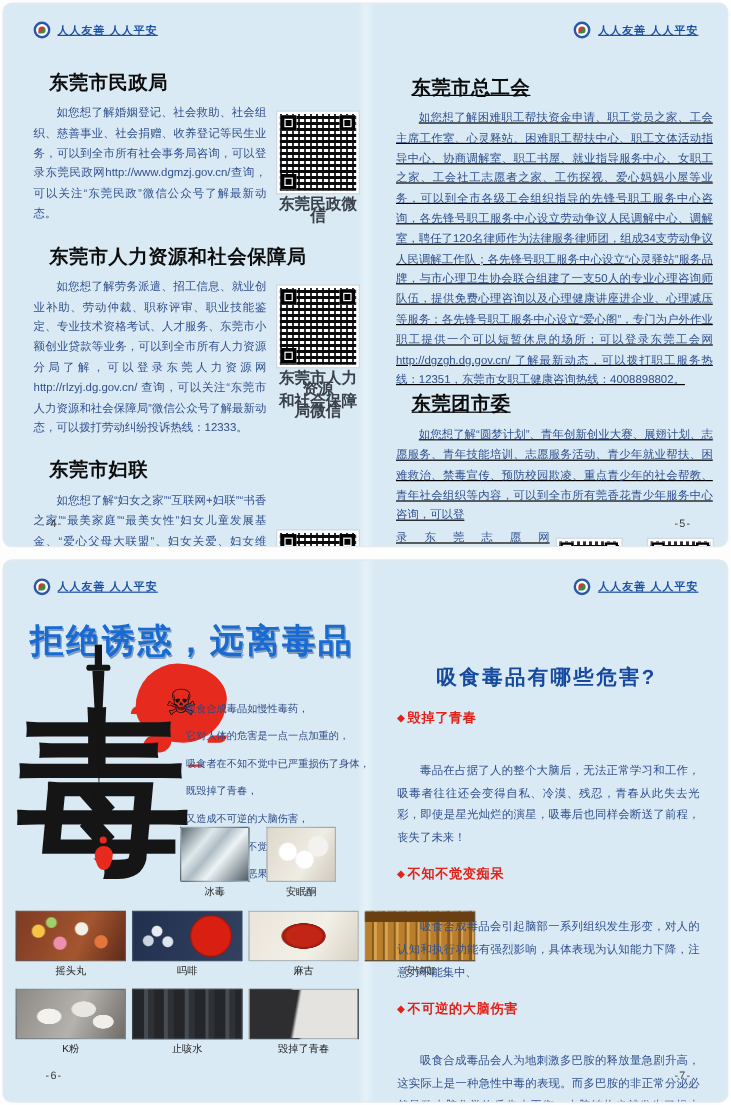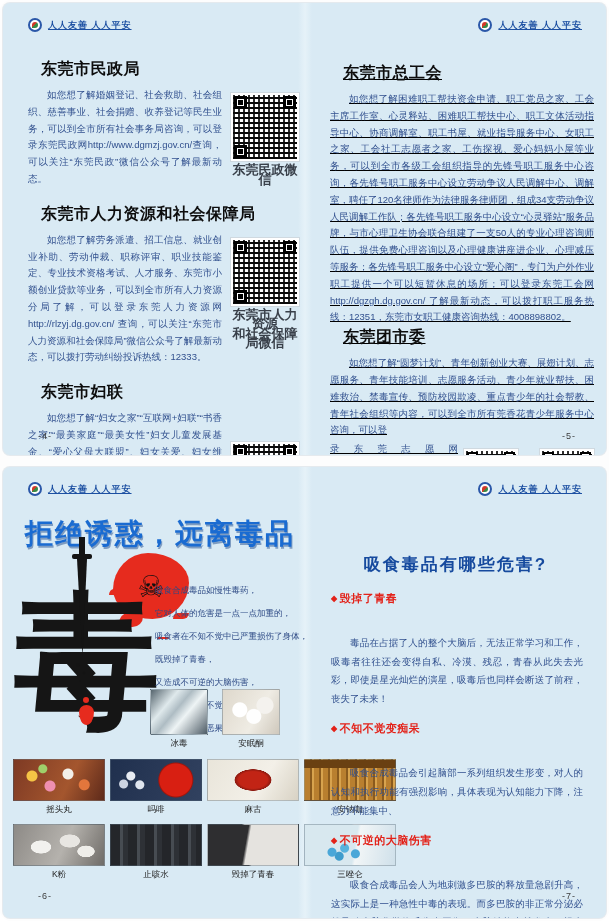--- a/index.html
+++ b/index.html
@@ -301,24 +301,20 @@
           <div class="dlabel">K粉</div>
         </div>
         <div class="drug">
           <div class="dphoto ph8"></div>
           <div class="dlabel">止咳水</div>
         </div>
         <div class="drug">
           <div class="dphoto ph9"></div>
           <div class="dlabel">毁掉了青春</div>
         </div>
-        <div class="drug">
-          <div class="dphoto ph10"></div>
-          <div class="dlabel">三唑仑</div>
-        </div>
       </div>
 
       <div class="pageno" style="left:35px; top:424px;">-6-</div>
     </div>
 
     <div class="page right">
       <div class="hdr at-right">
         <span class="logo"></span>
         <span class="slogan">人人友善 人人平安</span>
       </div>

